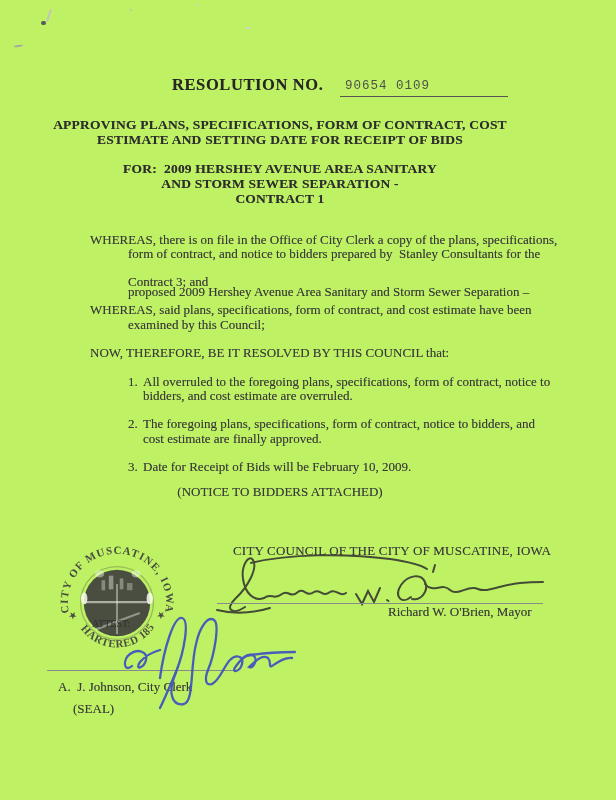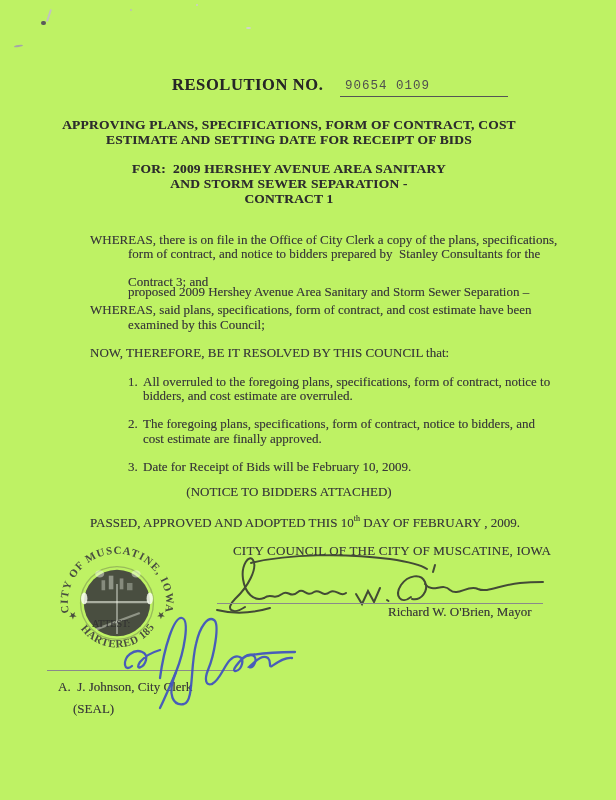--- a/index.html
+++ b/index.html
@@ -5,21 +5,21 @@
   html,body{margin:0;padding:0;background:#ffffff;}
   .page{
     position:relative;width:616px;height:800px;margin:0 auto;
     background:#bef264;overflow:hidden;
     font-family:"Liberation Serif","DejaVu Serif",serif;
     color:#333;
   }
   .ln{position:absolute;white-space:pre;text-shadow:0 0 0.6px rgba(50,50,50,.45);}
   .body-txt{font-size:13px;color:#3a3a3a;}
   .bold-head{font-size:13.5px;font-weight:bold;color:#2d2d2d;letter-spacing:.2px;}
-  .centered{left:9px;width:560px;text-align:center;}
+  .centered{left:0;width:560px;text-align:center;}
   .title-label{font-size:16.5px;font-weight:bold;letter-spacing:.6px;color:#262626;}
   .typewriter{font-family:Liberation Mono, monospace;font-size:12.5px;
     color:#4f4f4f;letter-spacing:1px;text-shadow:none;}
   .rule{position:absolute;border-top:1.4px solid #6d6d6d;}
   .rule.light{border-top:1px solid #8a8a8a;}
   .sup{font-size:8px;vertical-align:6px;}
   .speck{position:absolute;border-radius:50%;}
   svg{position:absolute;overflow:visible;}
   .seal-ring{font-family:"Liberation Serif",serif;font-weight:bold;}
 </style>
@@ -62,21 +62,20 @@
 
   <div class="ln body-txt" style="left:128px;top:416px;">2.</div>
   <div class="ln body-txt" style="left:143px;top:416px;">The foregoing plans, specifications, form of contract, notice to bidders, and</div>
   <div class="ln body-txt" style="left:143px;top:431px;">cost estimate are finally approved.</div>
 
   <div class="ln body-txt" style="left:128px;top:459px;">3.</div>
   <div class="ln body-txt" style="left:143px;top:459px;">Date for Receipt of Bids will be February 10, 2009.</div>
 
   <div class="ln body-txt centered" style="top:484px;">(NOTICE TO BIDDERS ATTACHED)</div>
 
-  <div class="ln body-txt" style="left:90px;top:514px;"><span>PASSED, APPROVED AND ADOPTED THIS 10</span><span class="sup">th</span><span> DAY OF FEBRUARY , 2009.</span></div>
 
   <div class="ln body-txt" style="left:233px;top:543px;letter-spacing:.2px;">CITY COUNCIL OF THE CITY OF MUSCATINE, IOWA</div>
 
   <svg style="left:215px;top:552px;" width="335" height="62" viewBox="0 0 335 62">
     <g fill="none" stroke="#2e2e2e" stroke-width="2" stroke-linecap="round" opacity="0.85">
       <path d="M 2,58 C 18,62 38,61 55,56"></path>
       <path d="M 30,55 C 18,63 9,58 20,47 C 33,35 43,16 38,8 C 34,2 26,13 28,27 C 30,41 39,50 49,46"></path>
       <path d="M 36,11 C 72,2 130,1 175,7 C 195,10 206,13 212,17"></path>
       <path d="M 49,46 C 57,40 58,49 67,42 C 73,37 75,47 83,40 C 89,35 91,46 99,40 C 105,36 107,46 115,40 C 121,36 125,46 131,41"></path>
       <path d="M 141,42 L 147,52 L 153,39 L 159,50 L 165,36"></path>

